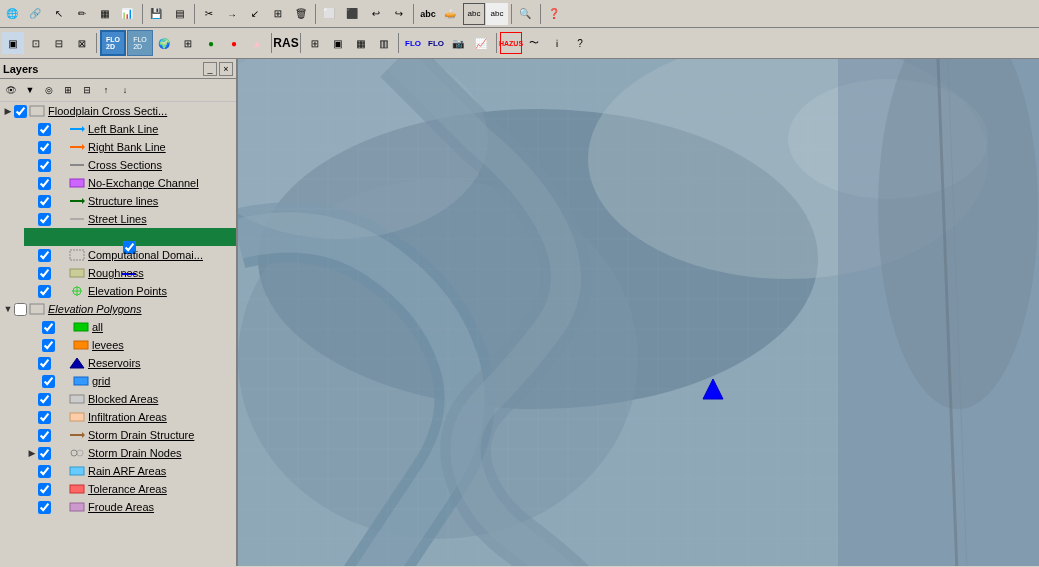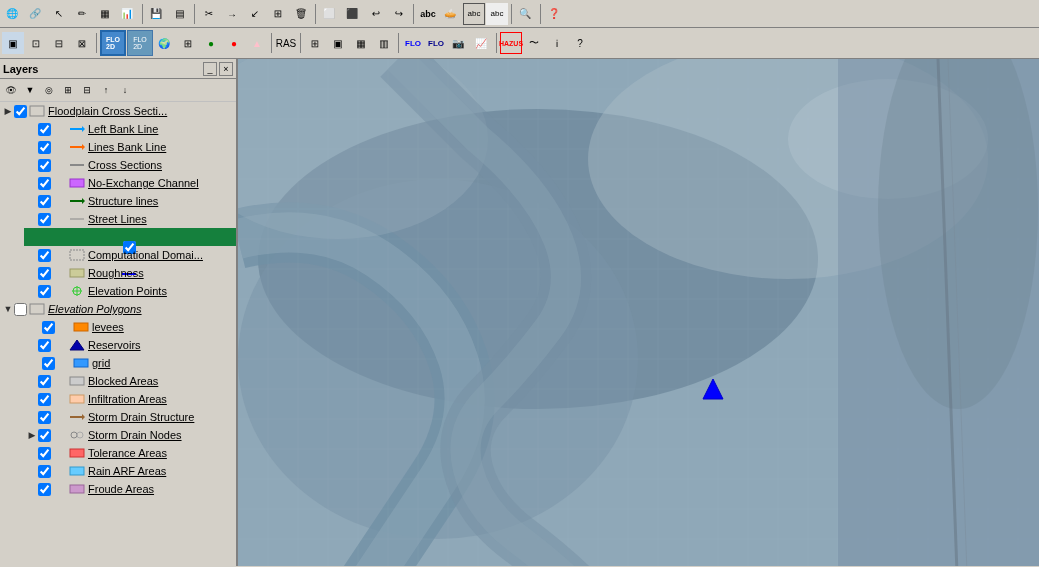--- a/index.html
+++ b/index.html
@@ -264,21 +264,21 @@
     <div class="toolbar-separator"></div>
 
     <div class="toolbar-btn" style="width:26px;height:26px;background:#4488cc;color:white;font-size:7px;font-weight:bold;border:2px solid #2266aa;">FLO<br>2D</div>
     <div class="toolbar-btn" style="width:26px;height:26px;background:#6699bb;color:white;font-size:7px;border:1px solid #4477aa;">FLO<br>2D</div>
     <div class="toolbar-btn">🌍</div>
     <div class="toolbar-btn">⊞</div>
     <div class="toolbar-btn" style="color:green;">●</div>
     <div class="toolbar-btn" style="color:red;">●</div>
     <div class="toolbar-btn" style="color:pink;">▲</div>
     <div class="toolbar-separator"></div>
-    <div class="toolbar-btn" style="font-size:10px;font-weight:normal;">RAS</div>
+    <div class="toolbar-btn" style="font-size:12px;font-weight:bold;">RAS</div>
     <div class="toolbar-separator"></div>
     <div class="toolbar-btn">⊞</div>
     <div class="toolbar-btn">▣</div>
     <div class="toolbar-btn">▦</div>
     <div class="toolbar-btn">▥</div>
     <div class="toolbar-separator"></div>
     <div class="toolbar-btn" style="font-size:8px;color:blue;font-weight:bold;">FLO</div>
     <div class="toolbar-btn" style="font-size:8px;color:darkblue;font-weight:bold;">FLO</div>
     <div class="toolbar-btn">📷</div>
     <div class="toolbar-btn">📈</div>
@@ -341,21 +341,21 @@
       <div class="layer-item layer-indent1">
         <div class="expand-btn"></div>
         <input type="checkbox" class="layer-checkbox" checked="" style="">
         <span class="layer-eye"></span>
         <span class="layer-icon">
           <svg width="16" height="12">
               <line x1="1" y1="6" x2="13" y2="6" stroke="#ff6600" stroke-width="2"></line>
               <polygon points="13,3 16,6 13,9" fill="#ff6600"></polygon>
             </svg>
         </span>
-        <span class="layer-label">Lines Bank Line</span>
+        <span class="layer-label">Right Bank Line</span>
       </div>
 
       <div class="layer-item layer-indent1">
         <div class="expand-btn"></div>
         <input type="checkbox" class="layer-checkbox" checked="" style="">
         <span class="layer-eye"></span>
         <span class="layer-icon">
           <svg width="16" height="12">
               <line x1="1" y1="6" x2="15" y2="6" stroke="#888" stroke-width="2"></line>
             </svg>
@@ -454,20 +454,31 @@
         <div class="expand-btn">▼</div>
         <input type="checkbox" class="layer-checkbox" style="">
         <span class="layer-icon">
           <svg width="16" height="12">
               <rect x="1" y="1" width="14" height="10" fill="none" stroke="#888" stroke-width="1"></rect>
             </svg>
         </span>
         <span class="layer-label" style="font-style:italic;">Elevation Polygons</span>
       </div>
 
+      <div class="layer-item layer-indent2">
+        <div class="expand-btn"></div>
+        <input type="checkbox" class="layer-checkbox" checked="" style="">
+        <span class="layer-eye"></span>
+        <span class="layer-icon">
+          <svg width="16" height="12">
+              <rect x="1" y="2" width="14" height="8" fill="#00cc00" stroke="#009900" stroke-width="1"></rect>
+            </svg>
+        </span>
+        <span class="layer-label">all</span>
+      </div>
 
       <div class="layer-item layer-indent2">
         <div class="expand-btn"></div>
         <input type="checkbox" class="layer-checkbox" checked="" style="">
         <span class="layer-eye"></span>
         <span class="layer-icon">
           <svg width="16" height="12">
               <rect x="1" y="2" width="14" height="8" fill="#ff8800" stroke="#cc6600" stroke-width="1"></rect>
             </svg>
         </span>
@@ -547,36 +558,36 @@
         </span>
         <span class="layer-label">Storm Drain Nodes</span>
       </div>
 
       <div class="layer-item layer-indent1">
         <div class="expand-btn"></div>
         <input type="checkbox" class="layer-checkbox" checked="" style="">
         <span class="layer-eye"></span>
         <span class="layer-icon">
           <svg width="16" height="12">
+              <rect x="1" y="2" width="14" height="8" fill="#66ccff" stroke="#3399cc" stroke-width="1"></rect>
+            </svg>
+        </span>
+        <span class="layer-label">Rain ARF Areas</span>
+      </div>
+
+      <div class="layer-item layer-indent1">
+        <div class="expand-btn"></div>
+        <input type="checkbox" class="layer-checkbox" checked="" style="">
+        <span class="layer-eye"></span>
+        <span class="layer-icon">
+          <svg width="16" height="12">
               <rect x="1" y="2" width="14" height="8" fill="#ff6666" stroke="#cc3333" stroke-width="1"></rect>
             </svg>
         </span>
         <span class="layer-label">Tolerance Areas</span>
-      </div>
-
-      <div class="layer-item layer-indent1">
-        <div class="expand-btn"></div>
-        <input type="checkbox" class="layer-checkbox" checked="" style="">
-        <span class="layer-eye"></span>
-        <span class="layer-icon">
-          <svg width="16" height="12">
-              <rect x="1" y="2" width="14" height="8" fill="#66ccff" stroke="#3399cc" stroke-width="1"></rect>
-            </svg>
-        </span>
-        <span class="layer-label">Rain ARF Areas</span>
       </div>
 
       <div class="layer-item layer-indent1">
         <div class="expand-btn"></div>
         <input type="checkbox" class="layer-checkbox" checked="" style="">
         <span class="layer-eye"></span>
         <span class="layer-icon">
           <svg width="16" height="12">
               <rect x="1" y="2" width="14" height="8" fill="#cc99cc" stroke="#996699" stroke-width="1"></rect>
             </svg>

